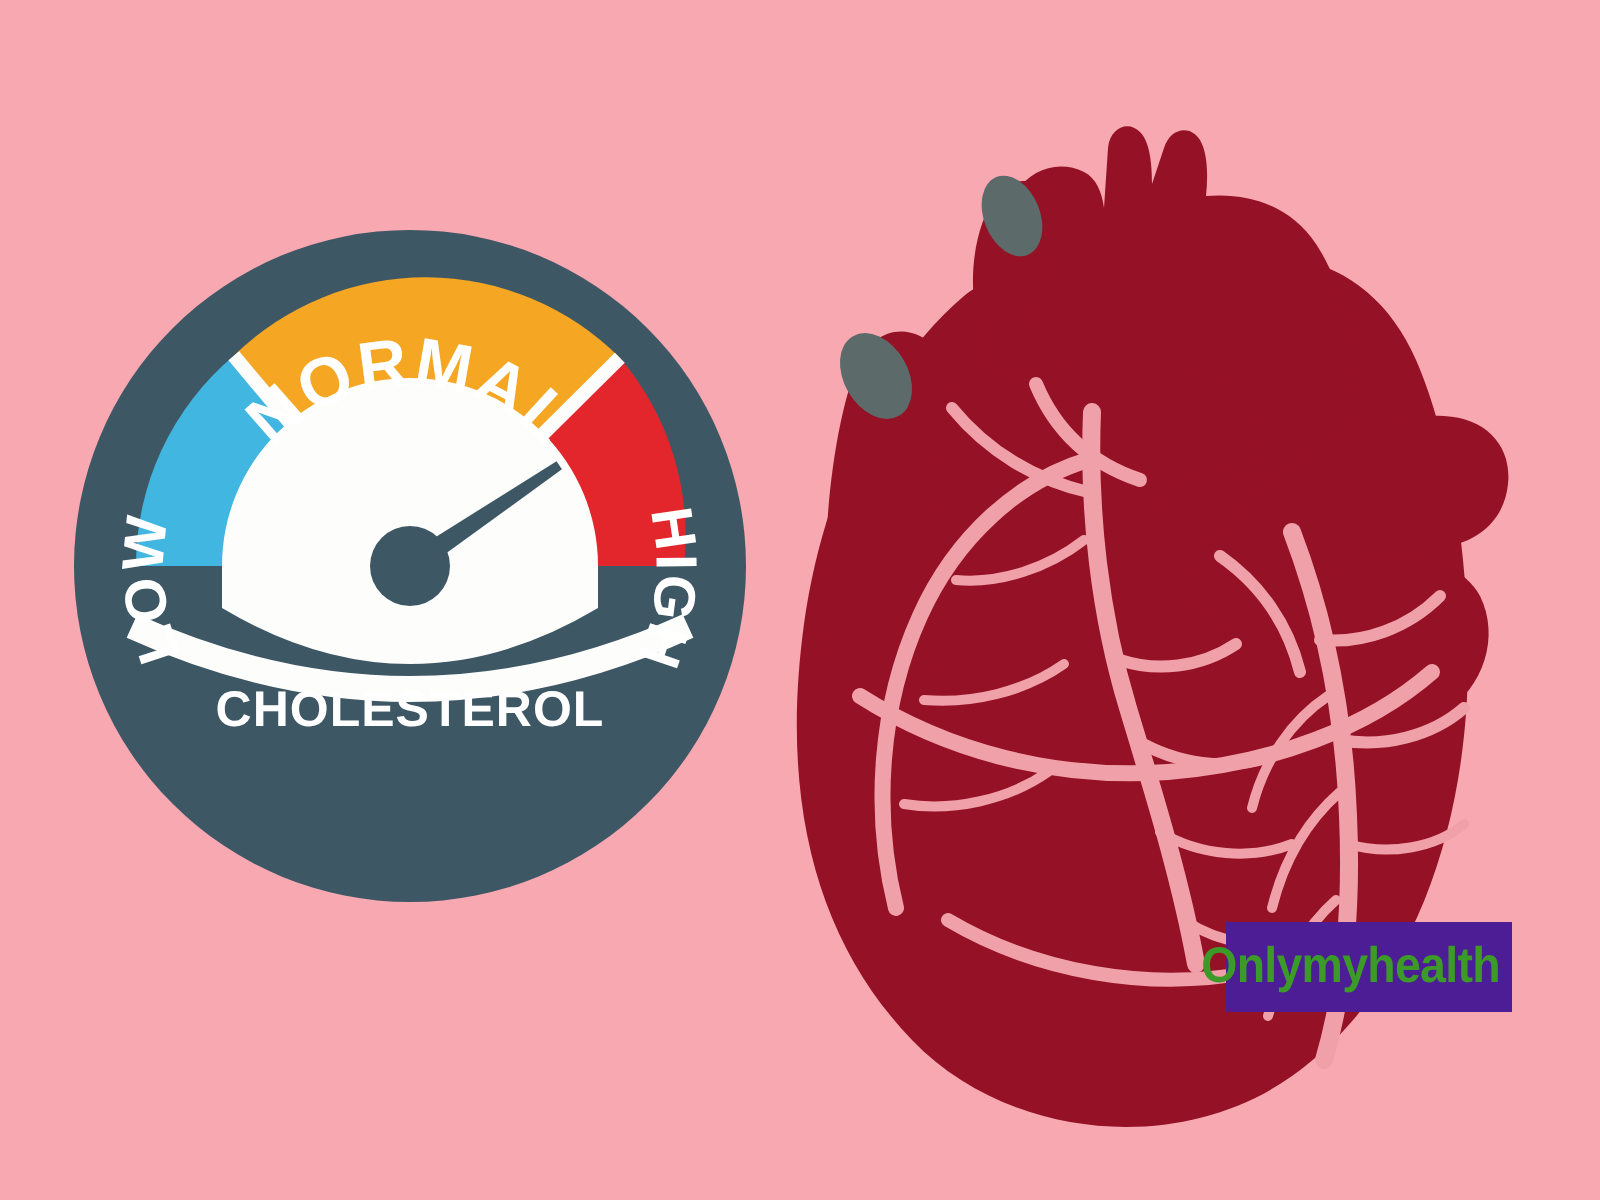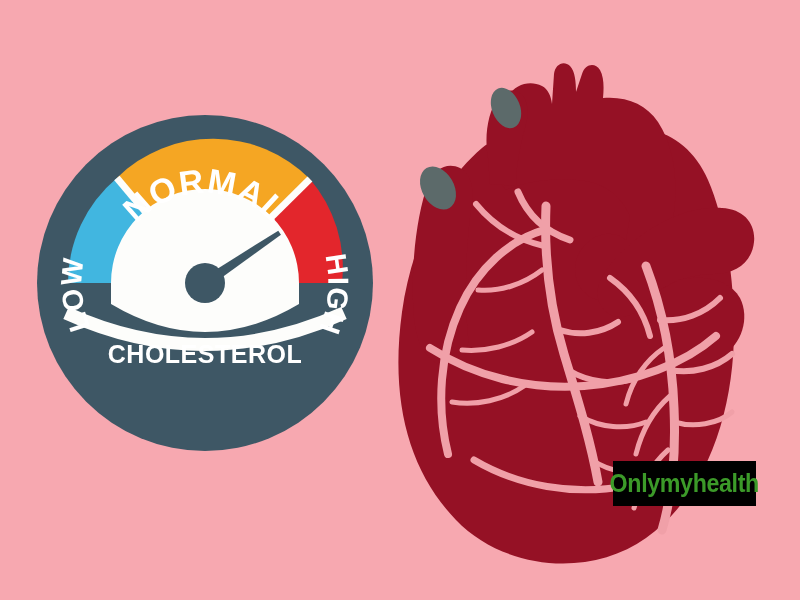--- a/index.html
+++ b/index.html
@@ -31,24 +31,24 @@
     top: 30px;
     width: 400px;
     height: 545px;
   }
   #watermark {
     position: absolute;
     left: 613px;
     top: 461px;
     width: 143px;
     height: 45px;
-    background: #000000;
+    background: #4c1d95;
     display: flex;
     align-items: center;
-    justify-content: center;
+    justify-content: flex-end;
   }
   #watermark-text {
     color: #3C9A29;
     font-family: "Liberation Sans", sans-serif;
     font-weight: bold;
     font-size: 25px;
     letter-spacing: -0.4px;
     transform: scaleX(0.93);
     white-space: nowrap;
   }

